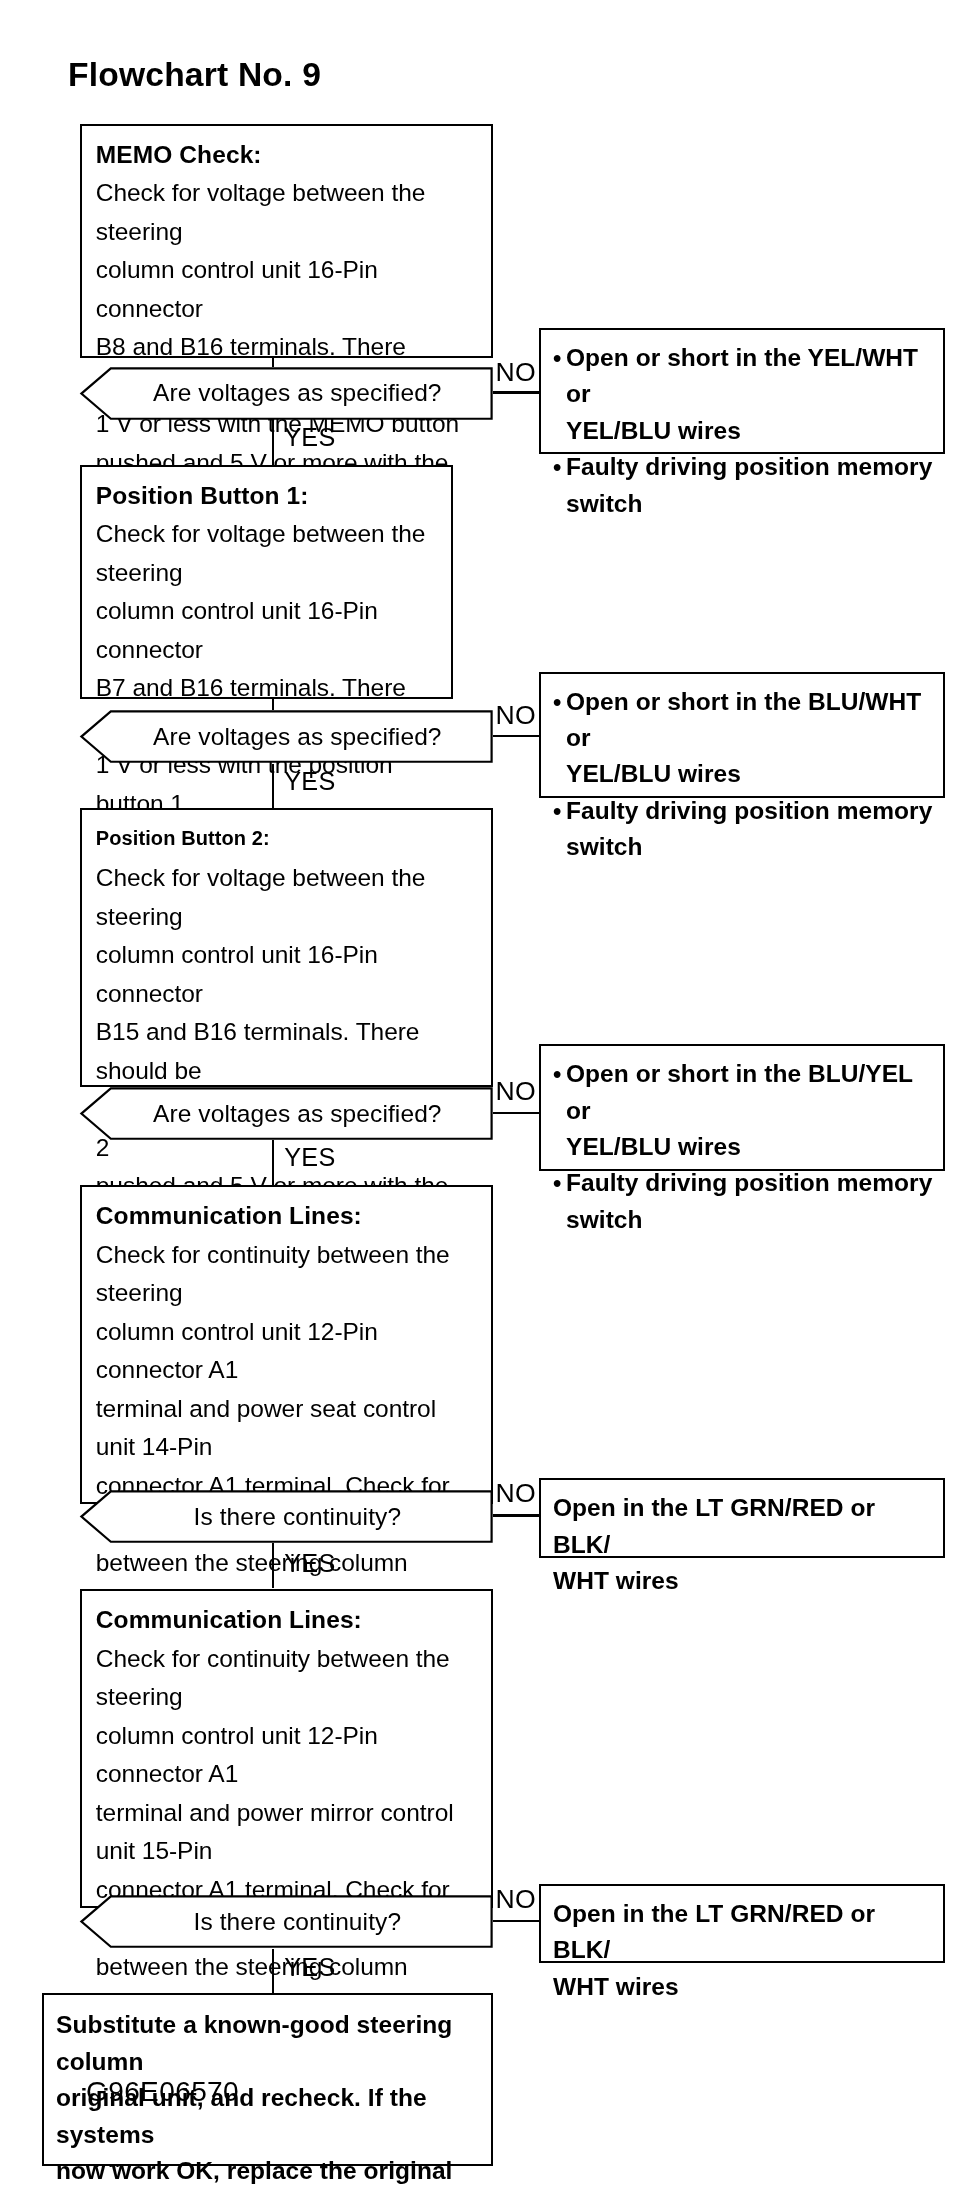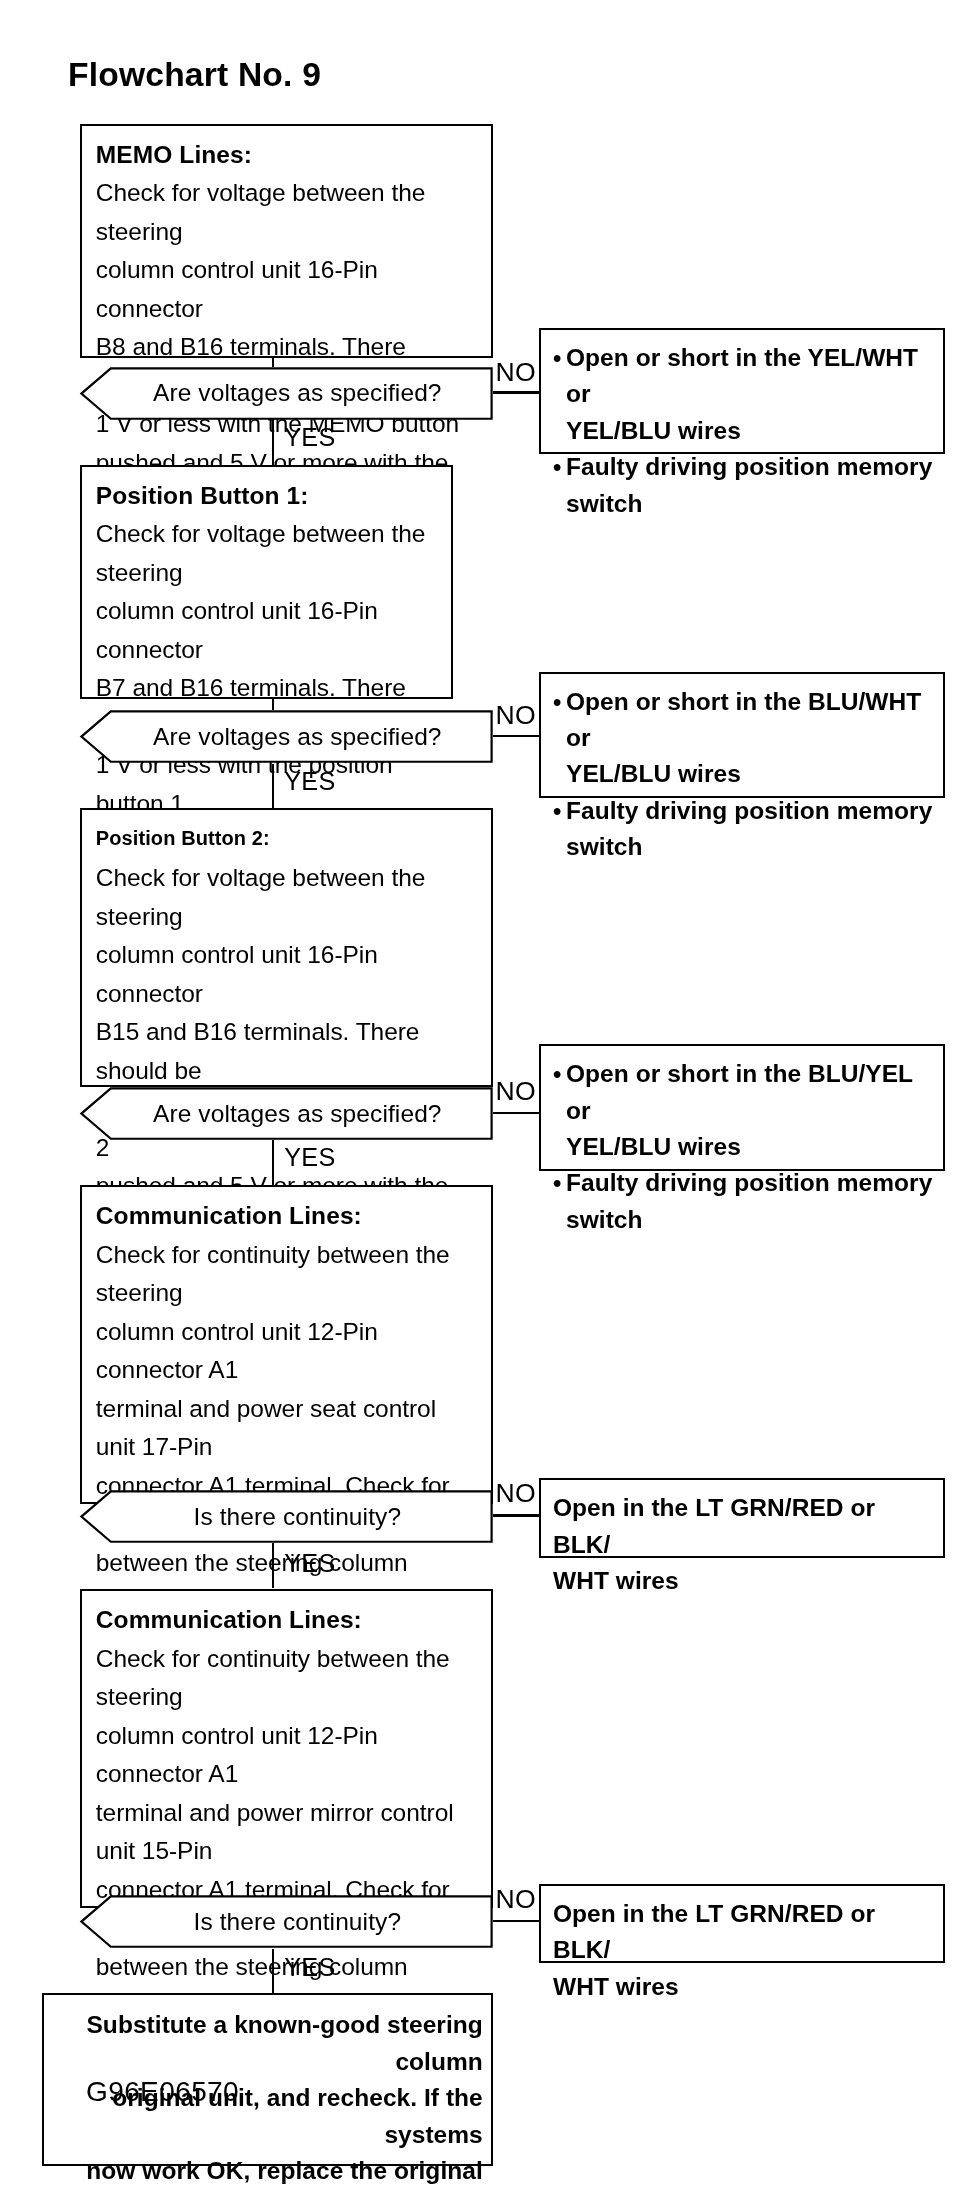--- a/index.html
+++ b/index.html
@@ -141,21 +141,21 @@
   .branch-no { font-size: 19px; }
 </style>
 </head>
 <body>
 
 <div id="chart-root" style="font-size: 100%;">
 
   <div class="abs chart-title" style="font-size: 33.6px;">Flowchart No. 9</div>
 
   <div class="abs proc-box" style="left: 79.8px; top: 123.682px; width: 413px; height: 234.42px;">
-    <div class="proc-head" style="font-size: 24.5px; line-height: 37.8px;">MEMO Lines:</div>
+    <div class="proc-head" style="font-size: 24.5px; line-height: 37.8px;">MEMO Check:</div>
     <div class="proc-body" style="font-size: 24.5px; line-height: 38.5px;">
       <div>Check for voltage between the steering</div>
       <div>column control unit 16-Pin connector</div>
       <div>B8 and B16 terminals. There should be</div>
       <div>1 V or less with the MEMO button</div>
       <div>pushed and 5 V or more with the MEMO</div>
       <div>button released.</div>
     </div>
   </div>
 
@@ -277,21 +277,21 @@
   </div>
 
   <div class="abs vline" style="left: 271.6px; top: 1140.46px; height: 44.5829px;"></div>
   <div class="abs branch-label" style="left: 284.2px; top: 1143.34px; font-size: 25.2px;">YES</div>
 
   <div class="abs proc-box" style="left: 79.8px; top: 1185.04px; width: 413px; height: 319.271px;">
     <div class="proc-head" style="font-size: 24.5px; line-height: 37.8px;">Communication Lines:</div>
     <div class="proc-body" style="font-size: 24.5px; line-height: 38.5px;">
       <div>Check for continuity between the steering</div>
       <div>column control unit 12-Pin connector A1</div>
-      <div>terminal and power seat control unit 17-Pin</div>
+      <div>terminal and power seat control unit 14-Pin</div>
       <div>connector A1 terminal. Check for continuity</div>
       <div>between the steering column control unit</div>
       <div>12-Pin connector A7 terminal and power</div>
       <div>seat control unit 12-Pin connector A7</div>
       <div>terminal.</div>
     </div>
   </div>
 
   <div class="abs vline" style="left: 271.6px; top: 1504.31px; height: 0px;"></div>
 
@@ -342,21 +342,21 @@
   <div class="abs result-box" style="left: 539px; top: 1883.99px; width: 406px; height: 79.0987px;">
     <div class="result-plain" style="font-size: 24.5px; line-height: 36.4px;">
       <span>Open in the LT GRN/RED or BLK/</span><br>
       <span>WHT wires</span>
     </div>
   </div>
 
   <div class="abs vline" style="left: 271.6px; top: 1948.7px; height: 44.5829px;"></div>
   <div class="abs branch-label" style="left: 284.2px; top: 1953.02px; font-size: 25.2px;">YES</div>
 
-  <div class="abs result-box" style="left: 42px; top: 1993.29px; width: 450.8px; height: 172.579px; padding: 12px 8px 10px 12px; text-align: right;">
+  <div class="abs result-box" style="left: 42px; top: 1993.29px; width: 450.8px; height: 172.579px; padding: 12px 24px 10px 12px;">
     <div class="result-plain" style="font-size: 24.5px; line-height: 36.4px;">
       <span>Substitute a known-good steering column</span><br>
       <span>original unit, and recheck. If the systems</span><br>
       <span>now work OK, replace the original steering</span><br>
       
     </div>
   </div>
 
   <div class="abs footer-code" style="font-size: 28px; margin-left: 48px;">G96E06570</div>
 

